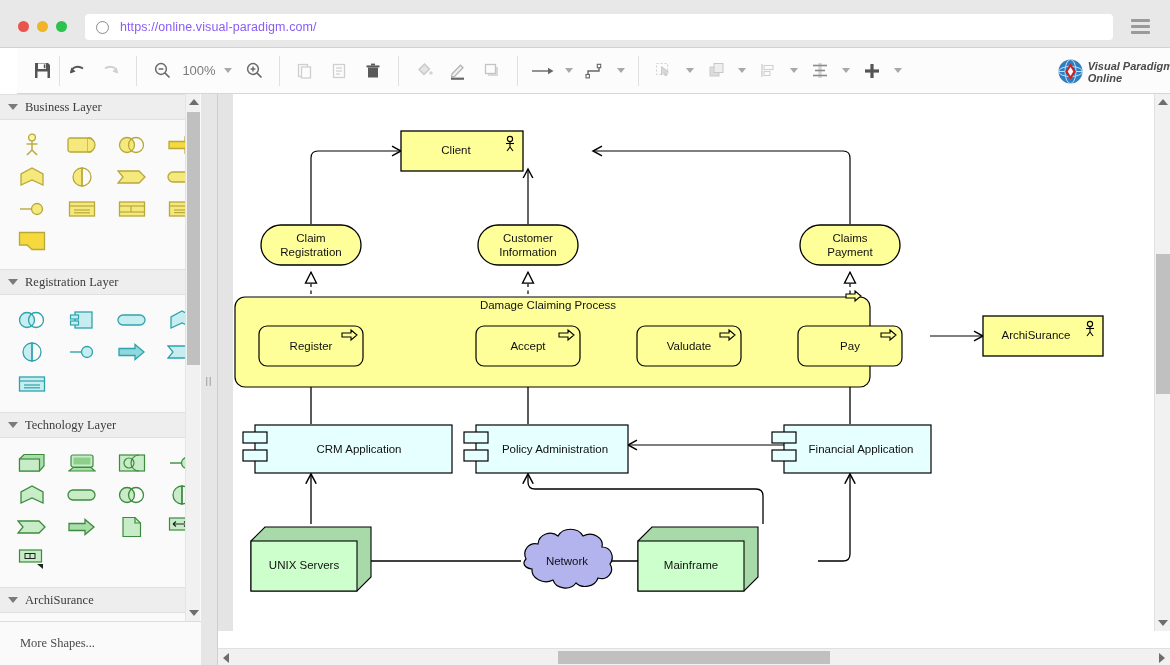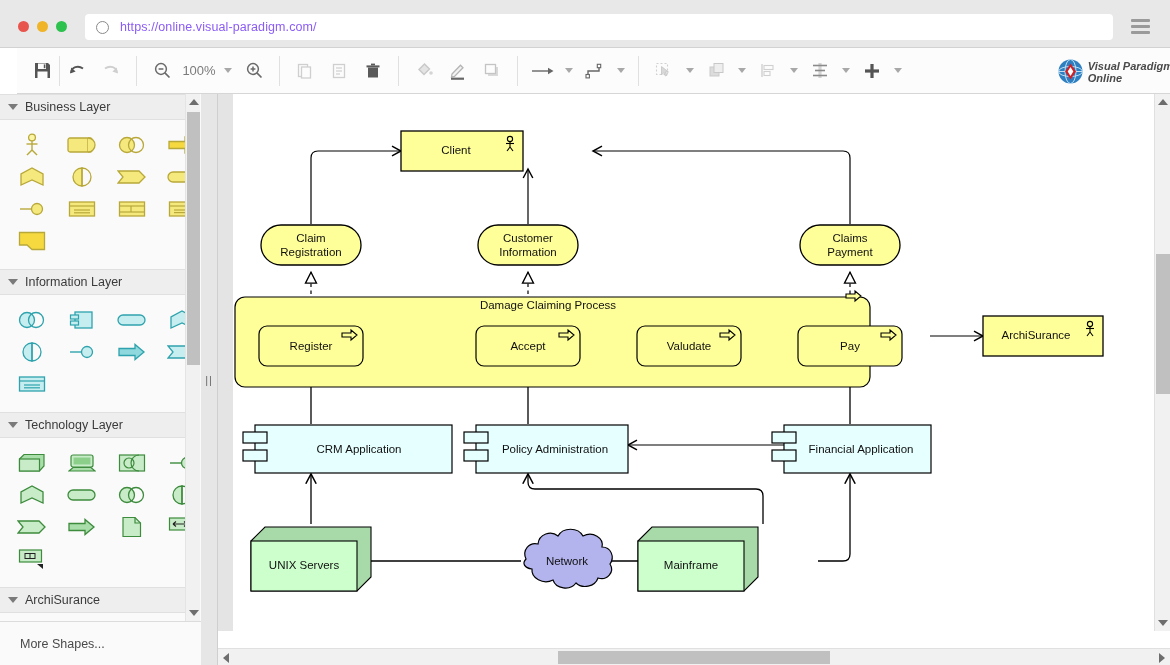--- a/index.html
+++ b/index.html
@@ -99,20 +99,21 @@
   }
   .vp-logo-text span { display: block; }
 
   
   .left-panel {
     position: absolute; left: 0; top: 94px;
     width: 218px; height: 571px;
     background: #fafafa;
     border-right: 1px solid #cfcfcf;
     overflow: hidden;
+    font-family: Liberation Serif, serif;
   }
   .shapes-scroll {
     position: absolute; left: 0; top: 0;
     width: 200px; height: 527px;
     overflow: hidden;
   }
   .sec-header {
     height: 26px;
     background: #eeeeee;
     border-bottom: 1px solid #e0e0e0;
@@ -536,21 +537,21 @@
         </div>
         <div class="shape-cell">
           <svg width="28" height="20" viewBox="0 0 28 20">
               <path d="M1.5 1.5 L26.5 1.5 L26.5 18.5 L14 18.5 L9 14 L1.5 14 Z" fill="#f5d93e" stroke="#b8a83a" stroke-width="1.3"></path>
             </svg>
         </div>
       </div>
 
       <div class="sec-header">
         <div class="tri-down"></div>
-        <span>Information Layer</span>
+        <span>Registration Layer</span>
       </div>
       <div class="sec-body">
         <div class="shape-cell">
           <svg width="32" height="18" viewBox="0 0 32 18">
               <circle cx="11" cy="9" r="7.5" fill="#c6eef0" stroke="#2fa3ad" stroke-width="1.3"></circle>
               <circle cx="20" cy="9" r="7.5" fill="none" stroke="#2fa3ad" stroke-width="1.3"></circle>
             </svg>
         </div>
         <div class="shape-cell">
           <svg width="26" height="20" viewBox="0 0 26 20">

